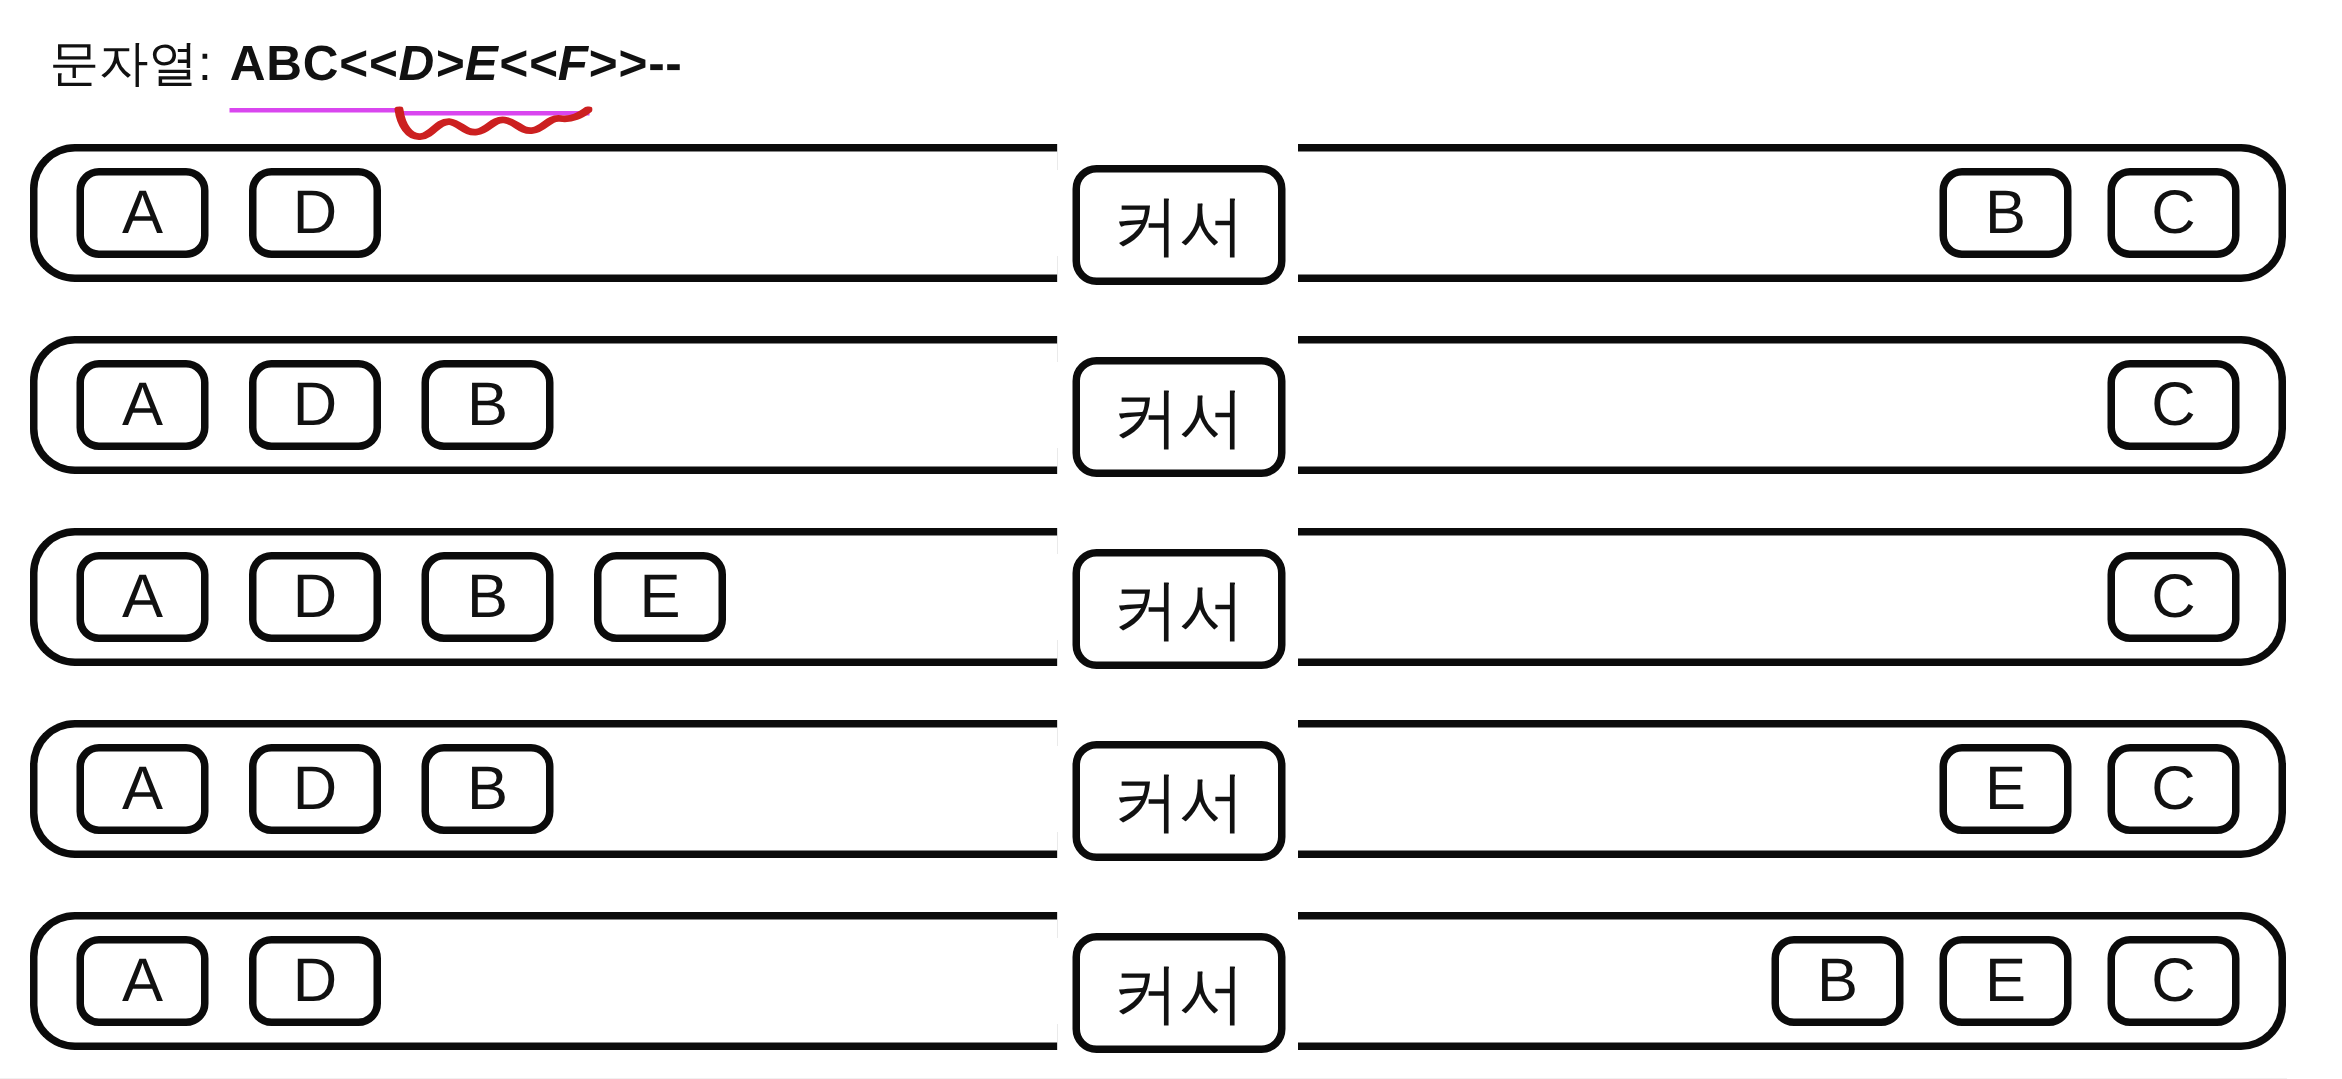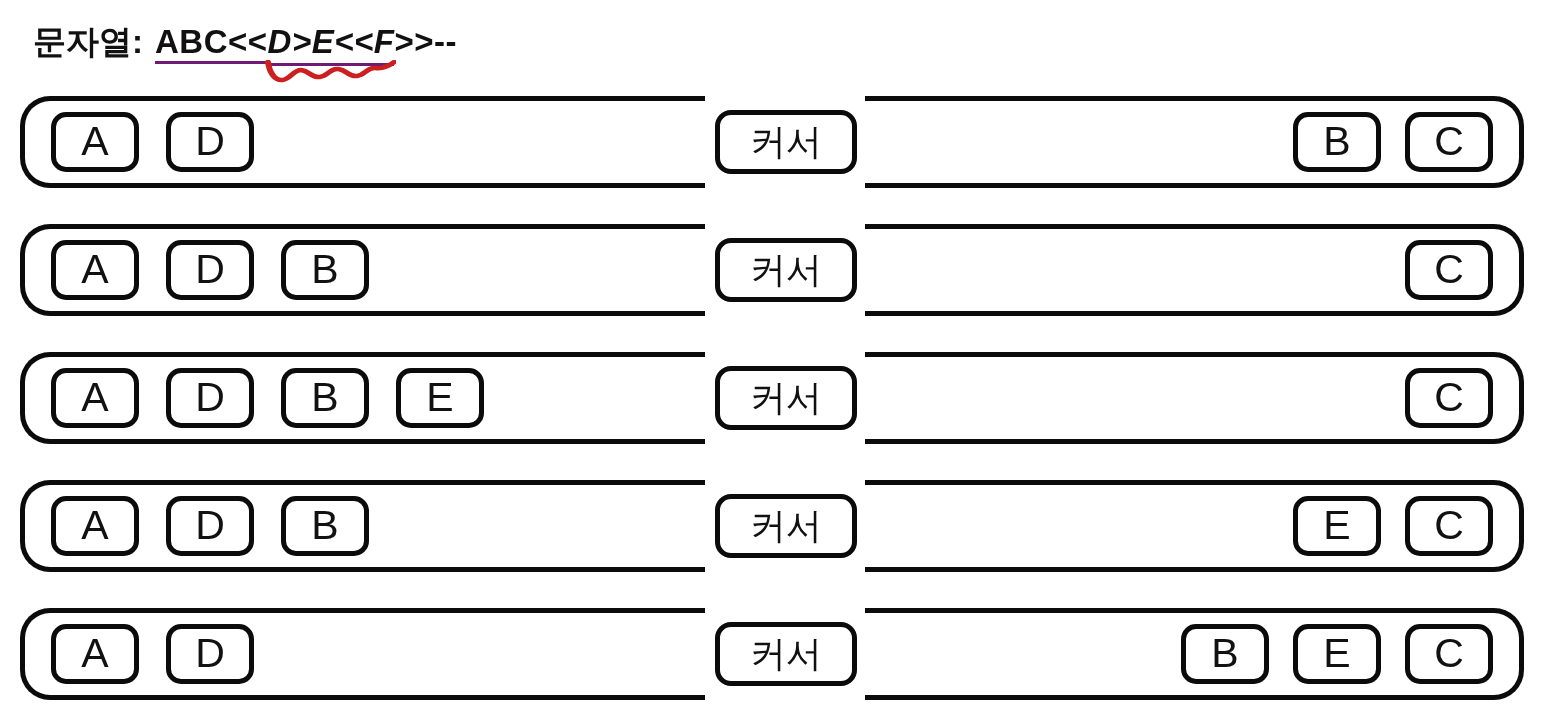--- a/index.html
+++ b/index.html
@@ -10,23 +10,23 @@
     overflow:hidden;
     font-family:"Liberation Sans","DejaVu Sans",sans-serif;
     color:#111;
   }
   
   .header{
     position:absolute;left:33px;top:22px;
     font-size:33px;line-height:1.2;
     white-space:nowrap;
   }
-  .header .caption{font-weight:700;margin-right:12px;}
+  .header .caption{font-weight:400;margin-right:12px;}
   .header .seg{font-weight:600;letter-spacing:0.5px;}
-  .header .u{border-bottom:3px solid #701a75;padding-bottom:1px;}
+  .header .u{border-bottom:3px solid #d946ef;padding-bottom:12px;}
   .header .squig-wrap{position:relative;display:inline-block;font-style:italic;}
   .header .squig-wrap svg{
     position:absolute;left:-4px;right:-2px;bottom:-21px;
     width:calc(100% + 6px);height:24px;
   }
   
   .rows{position:absolute;top:96px;left:0;right:0;}
   .row{position:relative;height:92px;margin-bottom:36px;}
   .track{
     position:absolute;top:0;bottom:0;
@@ -52,25 +52,25 @@
     width:88px;height:60px;
     border:5px solid #0b0b0b;border-radius:15px;
     box-sizing:border-box;
     display:flex;align-items:center;justify-content:center;
     font-size:41px;font-weight:400;
     background:#fff;flex:0 0 auto;
     padding-bottom:2px;
   }
   .cursor-box{
     position:absolute;left:715px;top:14px;
-    width:142px;height:64px;
+    width:142px;height:80px;
     border:5px solid #0b0b0b;border-radius:16px;
     box-sizing:border-box;
     display:flex;align-items:center;justify-content:center;
-    font-size:36px;font-weight:400;
+    font-size:44px;font-weight:400;
     background:#fff;
     font-family:Liberation Mono, monospace;
   }
 </style>
 </head>
 <body>
 
 <div class="screen">
 
   <div class="header">

